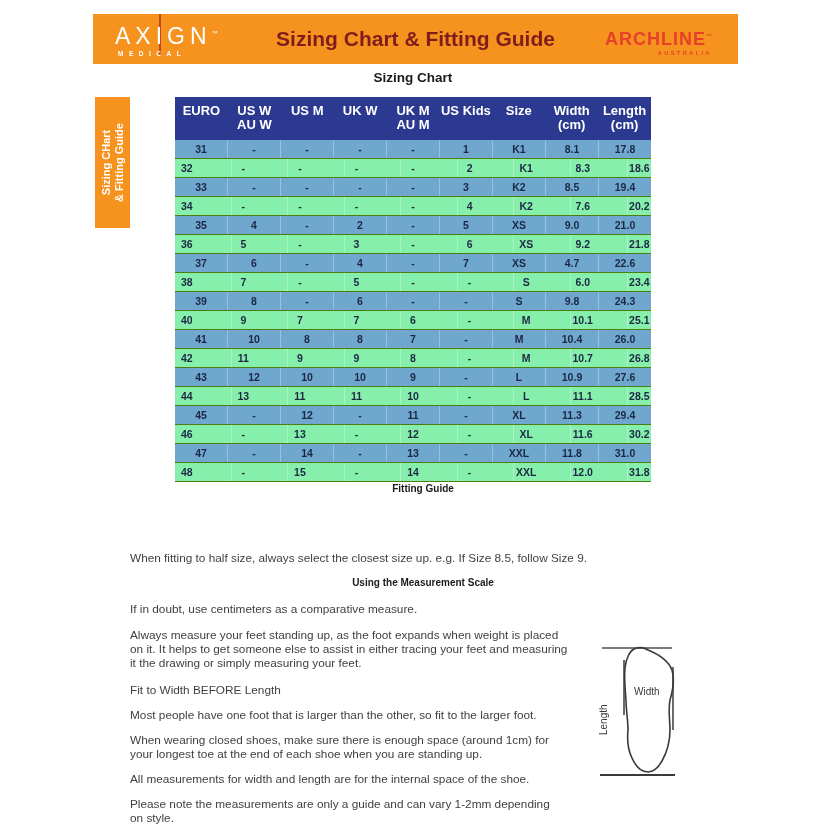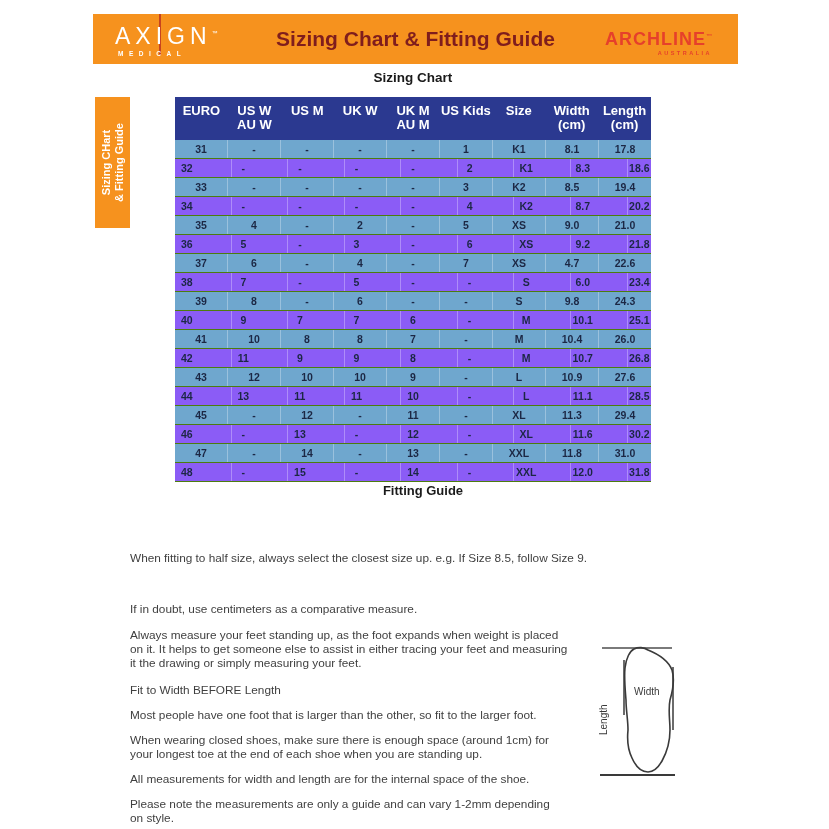--- a/index.html
+++ b/index.html
@@ -27,28 +27,28 @@
 
   
   .chart-title{position:absolute;left:175px;top:70px;width:476px;text-align:center;
         font-weight:bold;font-size:13.5px;color:#1a1a1a;}
   .table{position:absolute;left:175px;top:97px;width:476px;}
   .thead{display:flex;background:#2B3990;height:43px;}
   .hcell{flex:1;color:#ffffff;font-weight:bold;font-size:13px;line-height:13.5px;
         text-align:center;padding-top:7px;box-sizing:border-box;}
   .trow{display:flex;height:19px;box-sizing:border-box;border-bottom:1px solid #4d7c0f;}
   .trow.dark{background:#6FA7CE;}
-  .trow.light{background:#8b5cf6;gap:32px;}
+  .trow.light{background:#86efac;gap:32px;}
   .tcell{flex:1;display:flex;align-items:center;justify-content:center;
         font-size:10.5px;font-weight:bold;color:#1c2744;}
   .trow .tcell + .tcell{border-left:1px solid rgba(255,255,255,0.3);}
 
   
   .section-title{position:absolute;left:123px;width:600px;text-align:center;
-        font-weight:bold;font-size:13px;color:#1a1a1a;}
+        font-weight:bold;font-size:10px;color:#1a1a1a;}
   .para{position:absolute;left:130px;font-size:11.8px;line-height:14px;
         color:#3f3f3f;white-space:pre-line;}
   .w-full{width:600px;}
   .w-col{width:480px;}
   .bold{font-weight:bold;color:#2b2b2b;}
 
   
   .foot-diagram{position:absolute;left:590px;top:640px;width:100px;height:142px;}
 </style>
 </head>
@@ -151,21 +151,21 @@
           <div class="tcell">19.4</div>
         </div>
         <div class="trow light">
           <div class="tcell">34</div>
           <div class="tcell">-</div>
           <div class="tcell">-</div>
           <div class="tcell">-</div>
           <div class="tcell">-</div>
           <div class="tcell">4</div>
           <div class="tcell">K2</div>
-          <div class="tcell">8.7</div>
+          <div class="tcell">7.6</div>
           <div class="tcell">20.2</div>
         </div>
         <div class="trow dark">
           <div class="tcell">35</div>
           <div class="tcell">4</div>
           <div class="tcell">-</div>
           <div class="tcell">2</div>
           <div class="tcell">-</div>
           <div class="tcell">5</div>
           <div class="tcell">XS</div>
@@ -314,20 +314,21 @@
           <div class="tcell">XXL</div>
           <div class="tcell">12.0</div>
           <div class="tcell">31.8</div>
         </div>
       </div>
   </div>
 
   <div class="section-title" style="top:483px">Fitting Guide</div>
   <div class="para w-full" style="top:551px">When fitting to half size, always select the closest size up. e.g. If Size 8.5, follow Size 9.</div>
 
+  <div class="section-title" style="top:577px">Using the Measurement Scale</div>
   <div class="para w-col" style="top:602px">If in doubt, use centimeters as a comparative measure.</div>
   <div class="para w-col" style="top:628px">Always measure your feet standing up, as the foot expands when weight is placed
 on it. It helps to get someone else to assist in either tracing your feet and measuring
 it the drawing or simply measuring your feet.</div>
   <div class="para w-col" style="top:683px">Fit to Width BEFORE Length</div>
   <div class="para w-col" style="top:708px">Most people have one foot that is larger than the other, so fit to the larger foot.</div>
   <div class="para w-col" style="top:733px">When wearing closed shoes, make sure there is enough space (around 1cm) for
 your longest toe at the end of each shoe when you are standing up.</div>
   <div class="para w-col" style="top:772px">All measurements for width and length are for the internal space of the shoe.</div>
   <div class="para w-col" style="top:797px">Please note the measurements are only a guide and can vary 1-2mm depending

